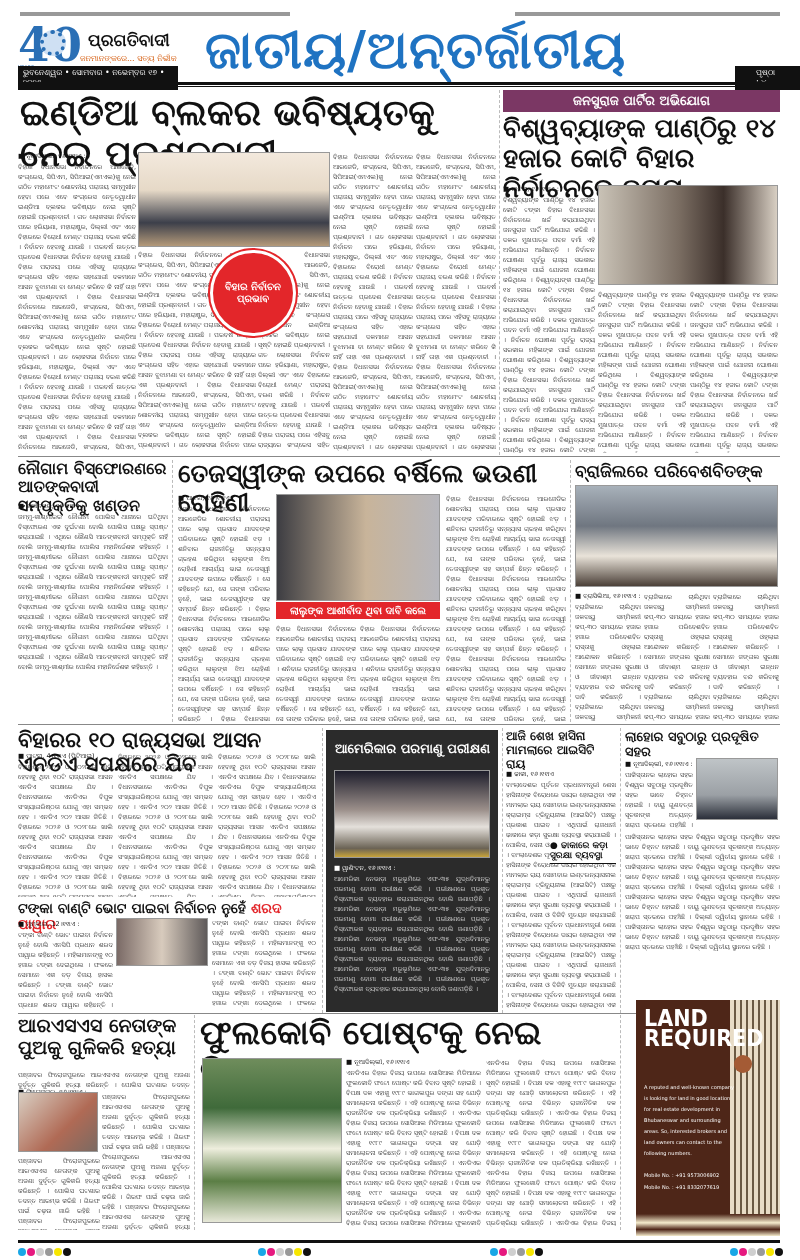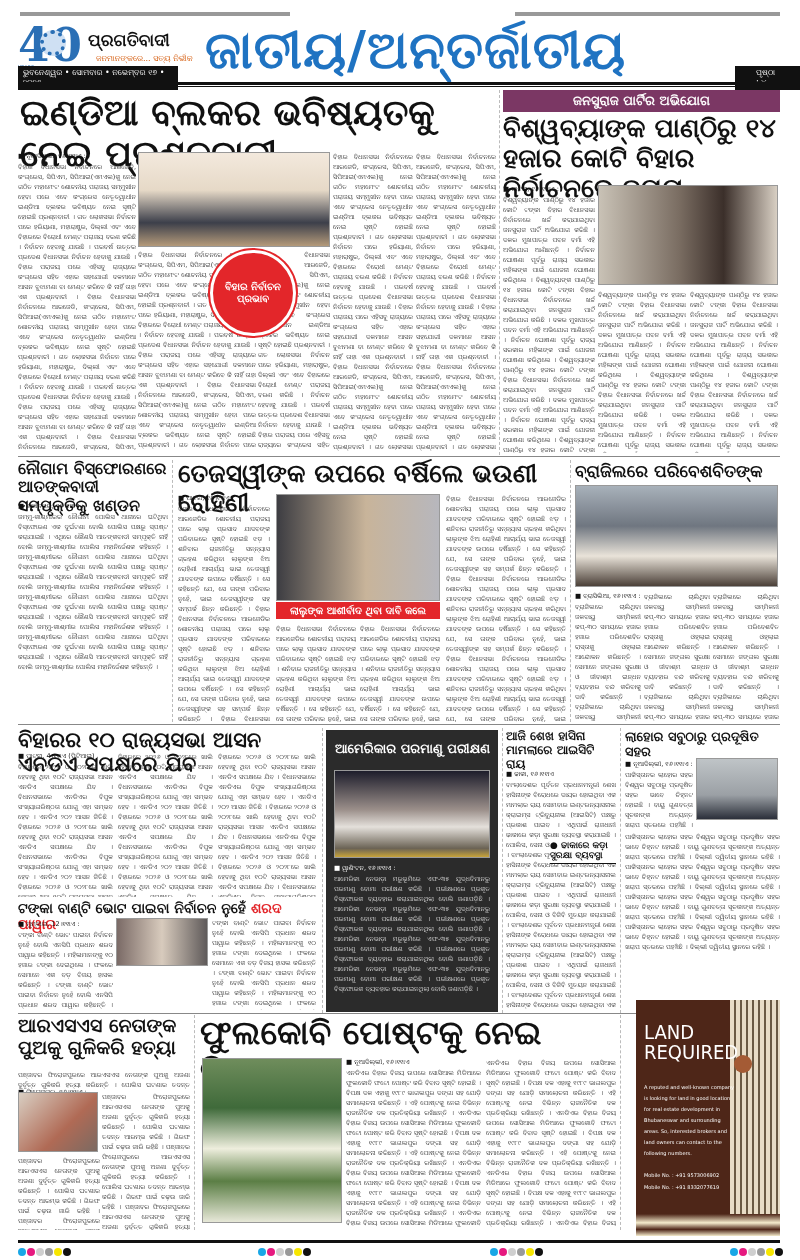--- a/index.html
+++ b/index.html
@@ -34,21 +34,21 @@
 
 <div class="abs topbar" style="left:20px;top:12px;width:270px"></div>
 <div class="abs topbar" style="left:515px;top:12px;width:265px"></div>
 
 <div class="abs mast-logo50" style="left:18px;top:22px">
   <span>40</span>
 </div>
 <div class="abs" style="left:18px;top:64px;font-size:5px;color:#2a6fb5">YEARS</div>
 <div class="abs gear" style="left:40px;top:30px"></div>
 <div class="abs paper-name" style="left:88px;top:30px">ପ୍ରଗତିବାଦୀ</div>
-<div class="abs tagline" style="left:96px;top:54px">ଜନମାନଙ୍କରେ... ସତ୍ୟ ନିର୍ଭୀକ</div>
+<div class="abs tagline" style="left:80px;top:54px">ଜନମାନଙ୍କରେ... ସତ୍ୟ ନିର୍ଭୀକ</div>
 <div class="abs dateline" style="left:18px;top:66px;width:160px">ଭୁବନେଶ୍ୱର • ସୋମବାର • ନଭେମ୍ବର ୧୭ • ୨୦୨୫</div>
 
 <div class="abs section-title" style="left:205px;top:24px">ଜାତୀୟ/ଅନ୍ତର୍ଜାତୀୟ</div>
 <div class="abs page-no" style="left:735px;top:66px">ପୃଷ୍ଠା : ୪</div>
 
 <div class="abs rule-thick" style="left:18px;top:82px;width:762px"></div>
 <div class="abs rule-thin" style="left:18px;top:86px;width:762px"></div>
 
 <div class="abs headline" style="left:20px;top:92px;width:480px;font-size:36px">ଇଣ୍ଡିଆ ବ୍ଲକର ଭବିଷ୍ୟତକୁ ନେଇ ପ୍ରଶ୍ନବାଚୀ</div>
 <div class="abs dateline-small" style="left:18px;top:152px">■ ନୂଆଦିଲ୍ଲୀ, ୧୬।୧୧ାଏ :</div>
@@ -142,21 +142,21 @@
 
 <div class="abs headline" style="left:200px;top:1014px;width:420px;font-size:33px">ଫୁଲକୋବି ପୋଷ୍ଟକୁ ନେଇ ବିବାଦ</div>
 <div class="abs photo" style="left:202px;top:1058px;width:140px;height:165px;background:linear-gradient(180deg,#6f8d5c,#3f6a3a 30%,#eeeedd 55%,#5b7e45 75%,#e7e8d8)"></div>
 <div class="abs dateline-small" style="left:346px;top:1058px">■ ନୂଆଦିଲ୍ଲୀ, ୧୬।୧୧ାଏ</div>
 <div class="abs body-text" style="left:346px;top:1068px;width:135px;height:160px">ଏନଡିଏର ବିହାର ବିଜୟ ଉପରେ ସୋସିଆଲ ମିଡିଆରେ ଫୁଲକୋବି ଫଟୋ ପୋଷ୍ଟ କରି ବିବାଦ ସୃଷ୍ଟି ହୋଇଛି । ବିପକ୍ଷ ଦଳ ଏହାକୁ ୧୯୮୯ ଭାଗଲପୁର ଦଙ୍ଗା ସହ ଯୋଡ଼ି ସମାଲୋଚନା କରିଛନ୍ତି । ଏହି ପୋଷ୍ଟକୁ ନେଇ ବିଭିନ୍ନ ରାଜନୈତିକ ଦଳ ପ୍ରତିକ୍ରିୟା ରଖିଛନ୍ତି । ଏନଡିଏର ବିହାର ବିଜୟ ଉପରେ ସୋସିଆଲ ମିଡିଆରେ ଫୁଲକୋବି ଫଟୋ ପୋଷ୍ଟ କରି ବିବାଦ ସୃଷ୍ଟି ହୋଇଛି । ବିପକ୍ଷ ଦଳ ଏହାକୁ ୧୯୮୯ ଭାଗଲପୁର ଦଙ୍ଗା ସହ ଯୋଡ଼ି ସମାଲୋଚନା କରିଛନ୍ତି । ଏହି ପୋଷ୍ଟକୁ ନେଇ ବିଭିନ୍ନ ରାଜନୈତିକ ଦଳ ପ୍ରତିକ୍ରିୟା ରଖିଛନ୍ତି । ଏନଡିଏର ବିହାର ବିଜୟ ଉପରେ ସୋସିଆଲ ମିଡିଆରେ ଫୁଲକୋବି ଫଟୋ ପୋଷ୍ଟ କରି ବିବାଦ ସୃଷ୍ଟି ହୋଇଛି । ବିପକ୍ଷ ଦଳ ଏହାକୁ ୧୯୮୯ ଭାଗଲପୁର ଦଙ୍ଗା ସହ ଯୋଡ଼ି ସମାଲୋଚନା କରିଛନ୍ତି । ଏହି ପୋଷ୍ଟକୁ ନେଇ ବିଭିନ୍ନ ରାଜନୈତିକ ଦଳ ପ୍ରତିକ୍ରିୟା ରଖିଛନ୍ତି । ଏନଡିଏର ବିହାର ବିଜୟ ଉପରେ ସୋସିଆଲ ମିଡିଆରେ ଫୁଲକୋବି ଫଟୋ ପୋଷ୍ଟ କରି ବିବାଦ ସୃଷ୍ଟି ହୋଇଛି । ବିପକ୍ଷ ଦଳ ଏହାକୁ ୧୯୮୯ ଭାଗଲପୁର ଦଙ୍ଗା ସହ ଯୋଡ଼ି ସମାଲୋଚନା କରିଛନ୍ତି । ଏହି ପୋଷ୍ଟକୁ ନେଇ ବିଭିନ୍ନ ରାଜନୈତିକ ଦଳ ପ୍ରତିକ୍ରିୟା ରଖିଛନ୍ତି । </div>
 <div class="abs body-text" style="left:486px;top:1058px;width:130px;height:170px">ଏନଡିଏର ବିହାର ବିଜୟ ଉପରେ ସୋସିଆଲ ମିଡିଆରେ ଫୁଲକୋବି ଫଟୋ ପୋଷ୍ଟ କରି ବିବାଦ ସୃଷ୍ଟି ହୋଇଛି । ବିପକ୍ଷ ଦଳ ଏହାକୁ ୧୯୮୯ ଭାଗଲପୁର ଦଙ୍ଗା ସହ ଯୋଡ଼ି ସମାଲୋଚନା କରିଛନ୍ତି । ଏହି ପୋଷ୍ଟକୁ ନେଇ ବିଭିନ୍ନ ରାଜନୈତିକ ଦଳ ପ୍ରତିକ୍ରିୟା ରଖିଛନ୍ତି । ଏନଡିଏର ବିହାର ବିଜୟ ଉପରେ ସୋସିଆଲ ମିଡିଆରେ ଫୁଲକୋବି ଫଟୋ ପୋଷ୍ଟ କରି ବିବାଦ ସୃଷ୍ଟି ହୋଇଛି । ବିପକ୍ଷ ଦଳ ଏହାକୁ ୧୯୮୯ ଭାଗଲପୁର ଦଙ୍ଗା ସହ ଯୋଡ଼ି ସମାଲୋଚନା କରିଛନ୍ତି । ଏହି ପୋଷ୍ଟକୁ ନେଇ ବିଭିନ୍ନ ରାଜନୈତିକ ଦଳ ପ୍ରତିକ୍ରିୟା ରଖିଛନ୍ତି । ଏନଡିଏର ବିହାର ବିଜୟ ଉପରେ ସୋସିଆଲ ମିଡିଆରେ ଫୁଲକୋବି ଫଟୋ ପୋଷ୍ଟ କରି ବିବାଦ ସୃଷ୍ଟି ହୋଇଛି । ବିପକ୍ଷ ଦଳ ଏହାକୁ ୧୯୮୯ ଭାଗଲପୁର ଦଙ୍ଗା ସହ ଯୋଡ଼ି ସମାଲୋଚନା କରିଛନ୍ତି । ଏହି ପୋଷ୍ଟକୁ ନେଇ ବିଭିନ୍ନ ରାଜନୈତିକ ଦଳ ପ୍ରତିକ୍ରିୟା ରଖିଛନ୍ତି । ଏନଡିଏର ବିହାର ବିଜୟ ଉପରେ ସୋସିଆଲ ମିଡିଆରେ ଫୁଲକୋବି ଫଟୋ ପୋଷ୍ଟ କରି ବିବାଦ ସୃଷ୍ଟି ହୋଇଛି । ବିପକ୍ଷ ଦଳ ଏହାକୁ ୧୯୮୯ ଭାଗଲପୁର ଦଙ୍ଗା ସହ ଯୋଡ଼ି ସମାଲୋଚନା କରିଛନ୍ତି । ଏହି ପୋଷ୍ଟକୁ ନେଇ ବିଭିନ୍ନ ରାଜନୈତିକ ଦଳ ପ୍ରତିକ୍ରିୟା ରଖିଛନ୍ତି । </div>
 <div class="abs vline" style="left:620px;top:1015px;height:215px"></div>
 
 <div class="abs ad" style="left:636px;top:1000px;width:144px;height:236px">
   <div class="abs" style="right:0;top:0;width:50px;height:236px;background:repeating-linear-gradient(90deg,#e8dcc6 0 4px,#6b5a44 4px 6px)"></div>
-  <div class="abs" style="left:8px;top:22px;font-family:'DejaVu Sans Condensed','DejaVu Sans',sans-serif;font-weight:normal;font-size:20px;line-height:20px">
+  <div class="abs" style="left:8px;top:8px;font-family:'DejaVu Sans Condensed','DejaVu Sans',sans-serif;font-weight:bold;font-size:23px;line-height:20px">
     <div>LAND</div>
     <div>REQUIRED</div>
   </div>
   <div class="abs" style="left:98px;top:55px;width:18px;height:18px;border-radius:50%;background:#a45b35"></div>
   <div class="abs" style="left:8px;top:82px;width:92px;font-size:5px;line-height:11px">A reputed and well-known company is looking for land in good location for real estate development in Bhubaneswar and surrounding areas. So, interested brokers and land owners can contact to the following numbers.</div>
   <div class="abs" style="left:8px;top:172px;font-size:5px">Mobile No. : +91 9573006902</div>
   <div class="abs" style="left:8px;top:184px;font-size:5px">Mobile No. : +91 8332077619</div>
   <div class="abs" style="left:0;bottom:0;width:144px;height:22px;background:linear-gradient(180deg,#4e2618 0%,#f5eccd 40%,#4e2618 70%,#f5eccd 100%)"></div>
 </div>
 

